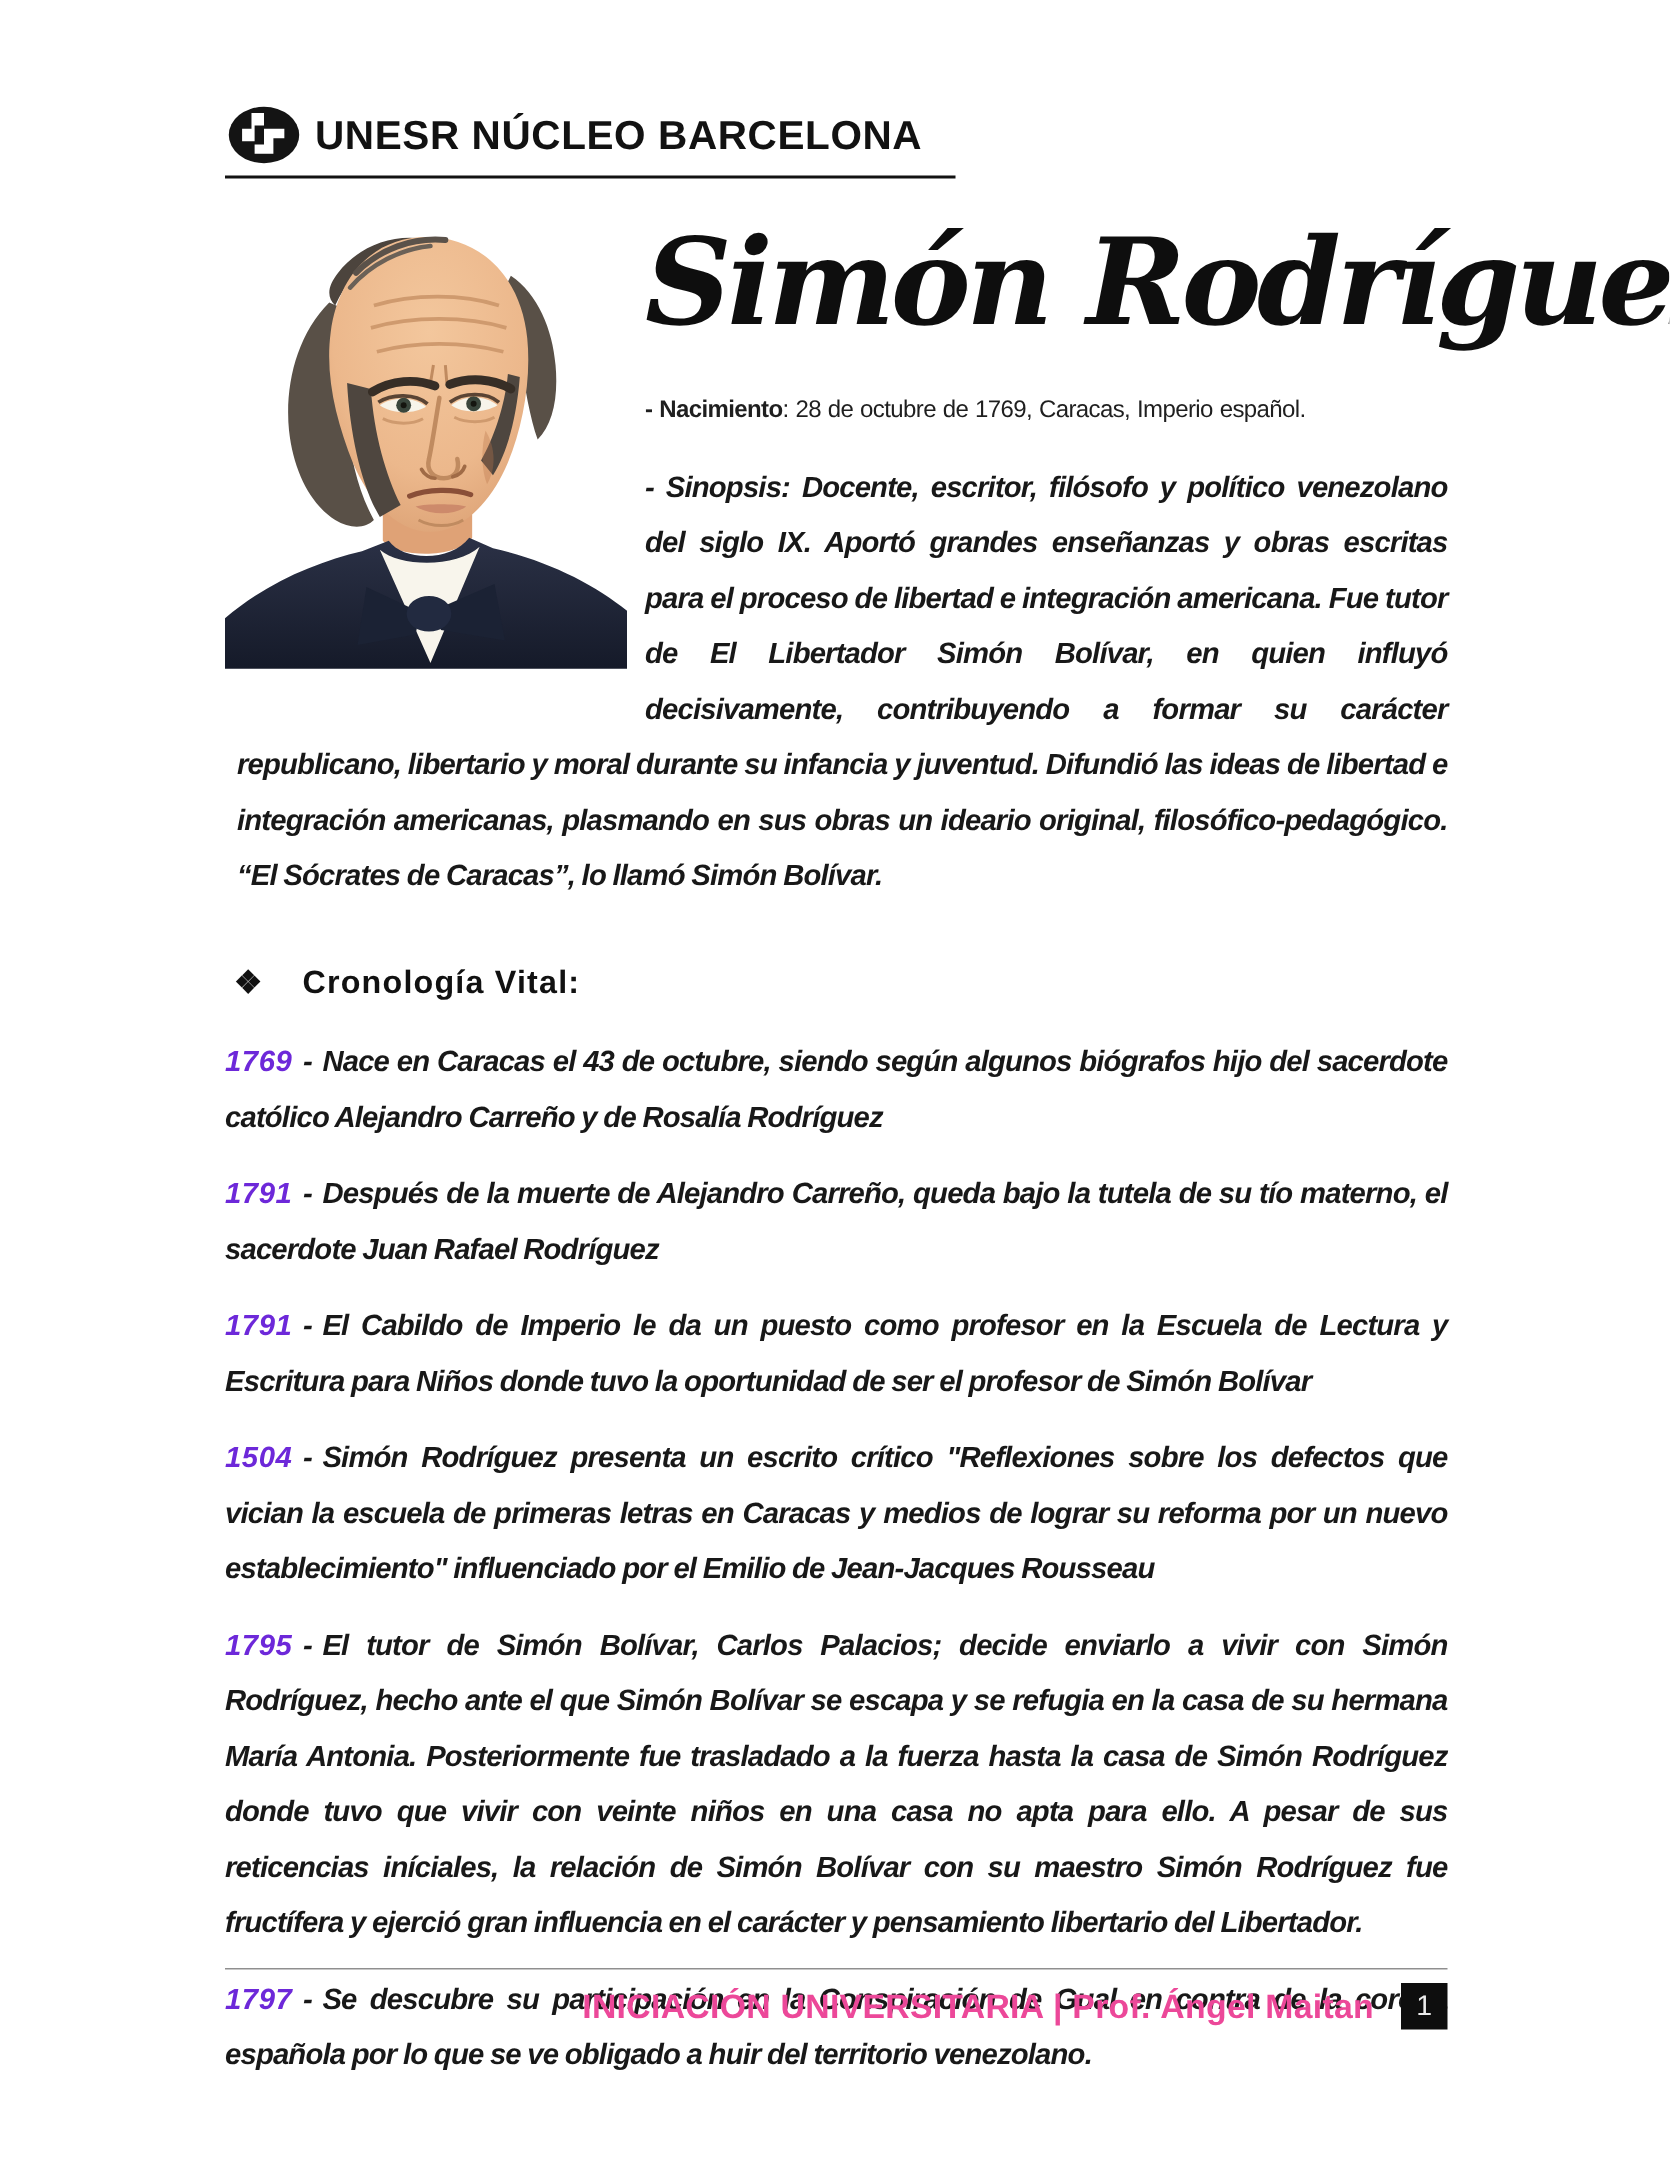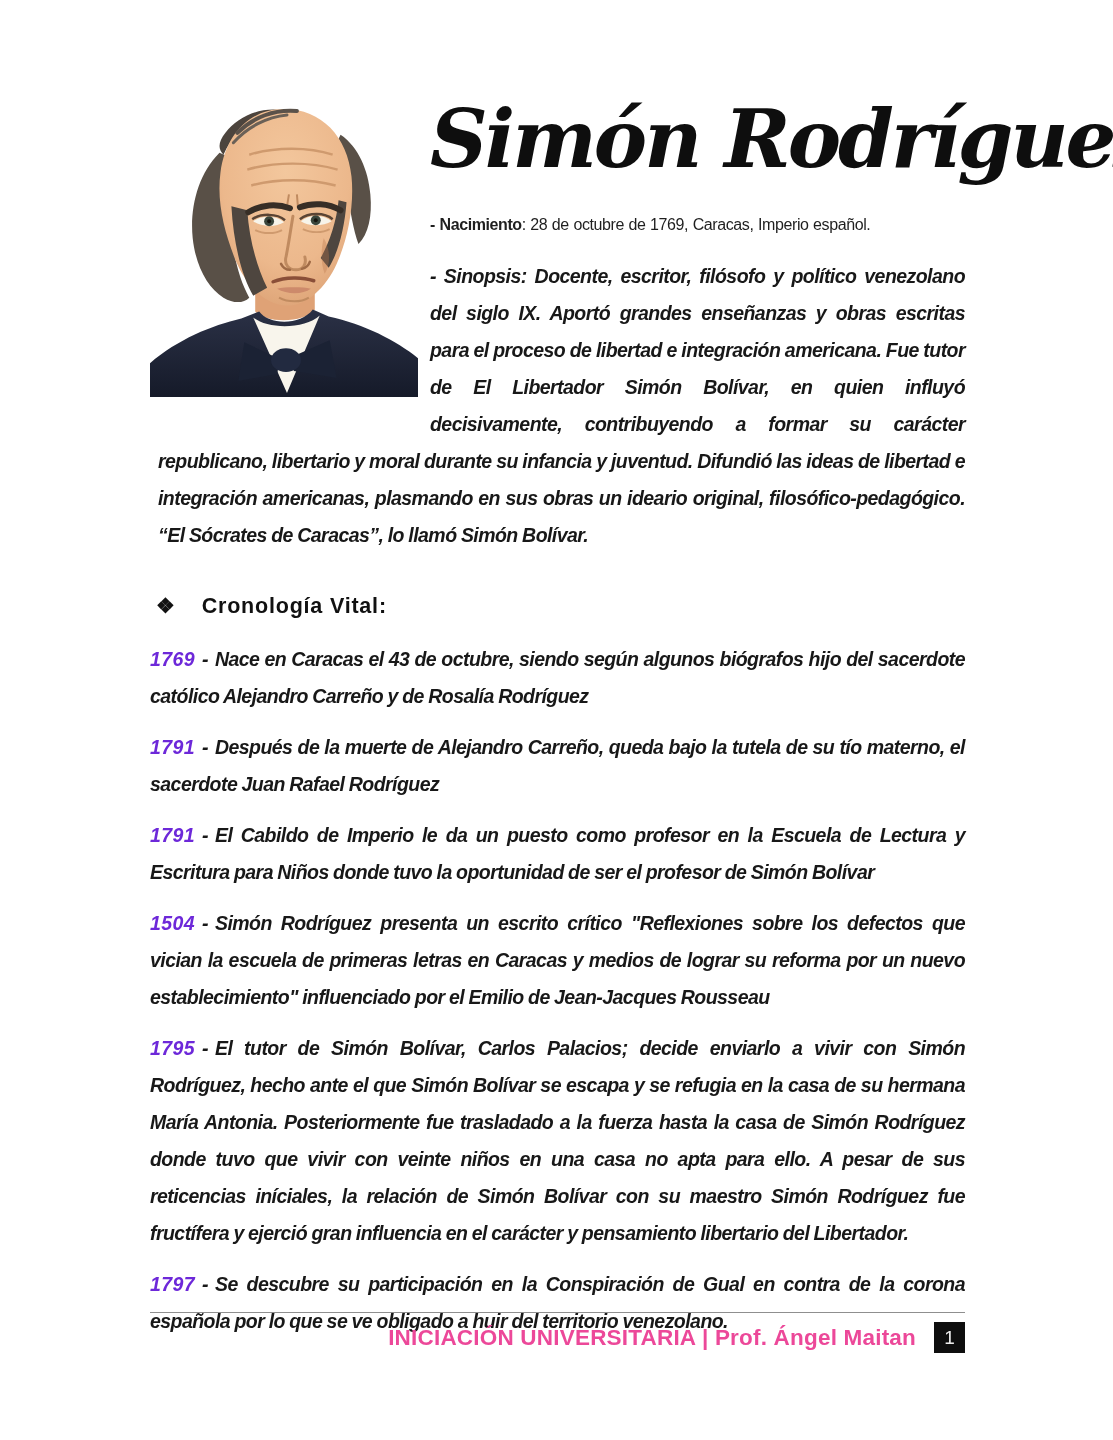--- a/index.html
+++ b/index.html
@@ -133,20 +133,28 @@
     justify-content: center;
   }
 </style>
 </head>
 <body>
 
 <div class="page">
   <div class="content">
 
     
+    <div class="org-header">
+      <svg class="logo" width="48" height="40" viewBox="0 0 46 38" aria-hidden="true">
+        <ellipse cx="23" cy="19" rx="22.5" ry="18" fill="#141414"></ellipse>
+        <path d="M15 5 L15 15 L9 15 L9 23 L17 23 L17 13 L23 13 L23 5 Z" fill="#ffffff"></path>
+        <path d="M23 15 L23 25 L17 25 L17 31 L29 31 L29 21 L36 21 L36 15 Z" fill="#ffffff"></path>
+      </svg>
+      <span class="org-title">UNESR NÚCLEO BARCELONA</span>
+    </div>
 
     
     <div class="profile">
       <svg class="portrait" viewBox="0 0 270 300" aria-hidden="true">
         <defs>
           <radialGradient id="skinG" cx="50%" cy="32%" r="80%">
             <stop offset="0%" stop-color="#f3c79d"></stop>
             <stop offset="60%" stop-color="#ecb88c"></stop>
             <stop offset="100%" stop-color="#d89c6f"></stop>
           </radialGradient>

